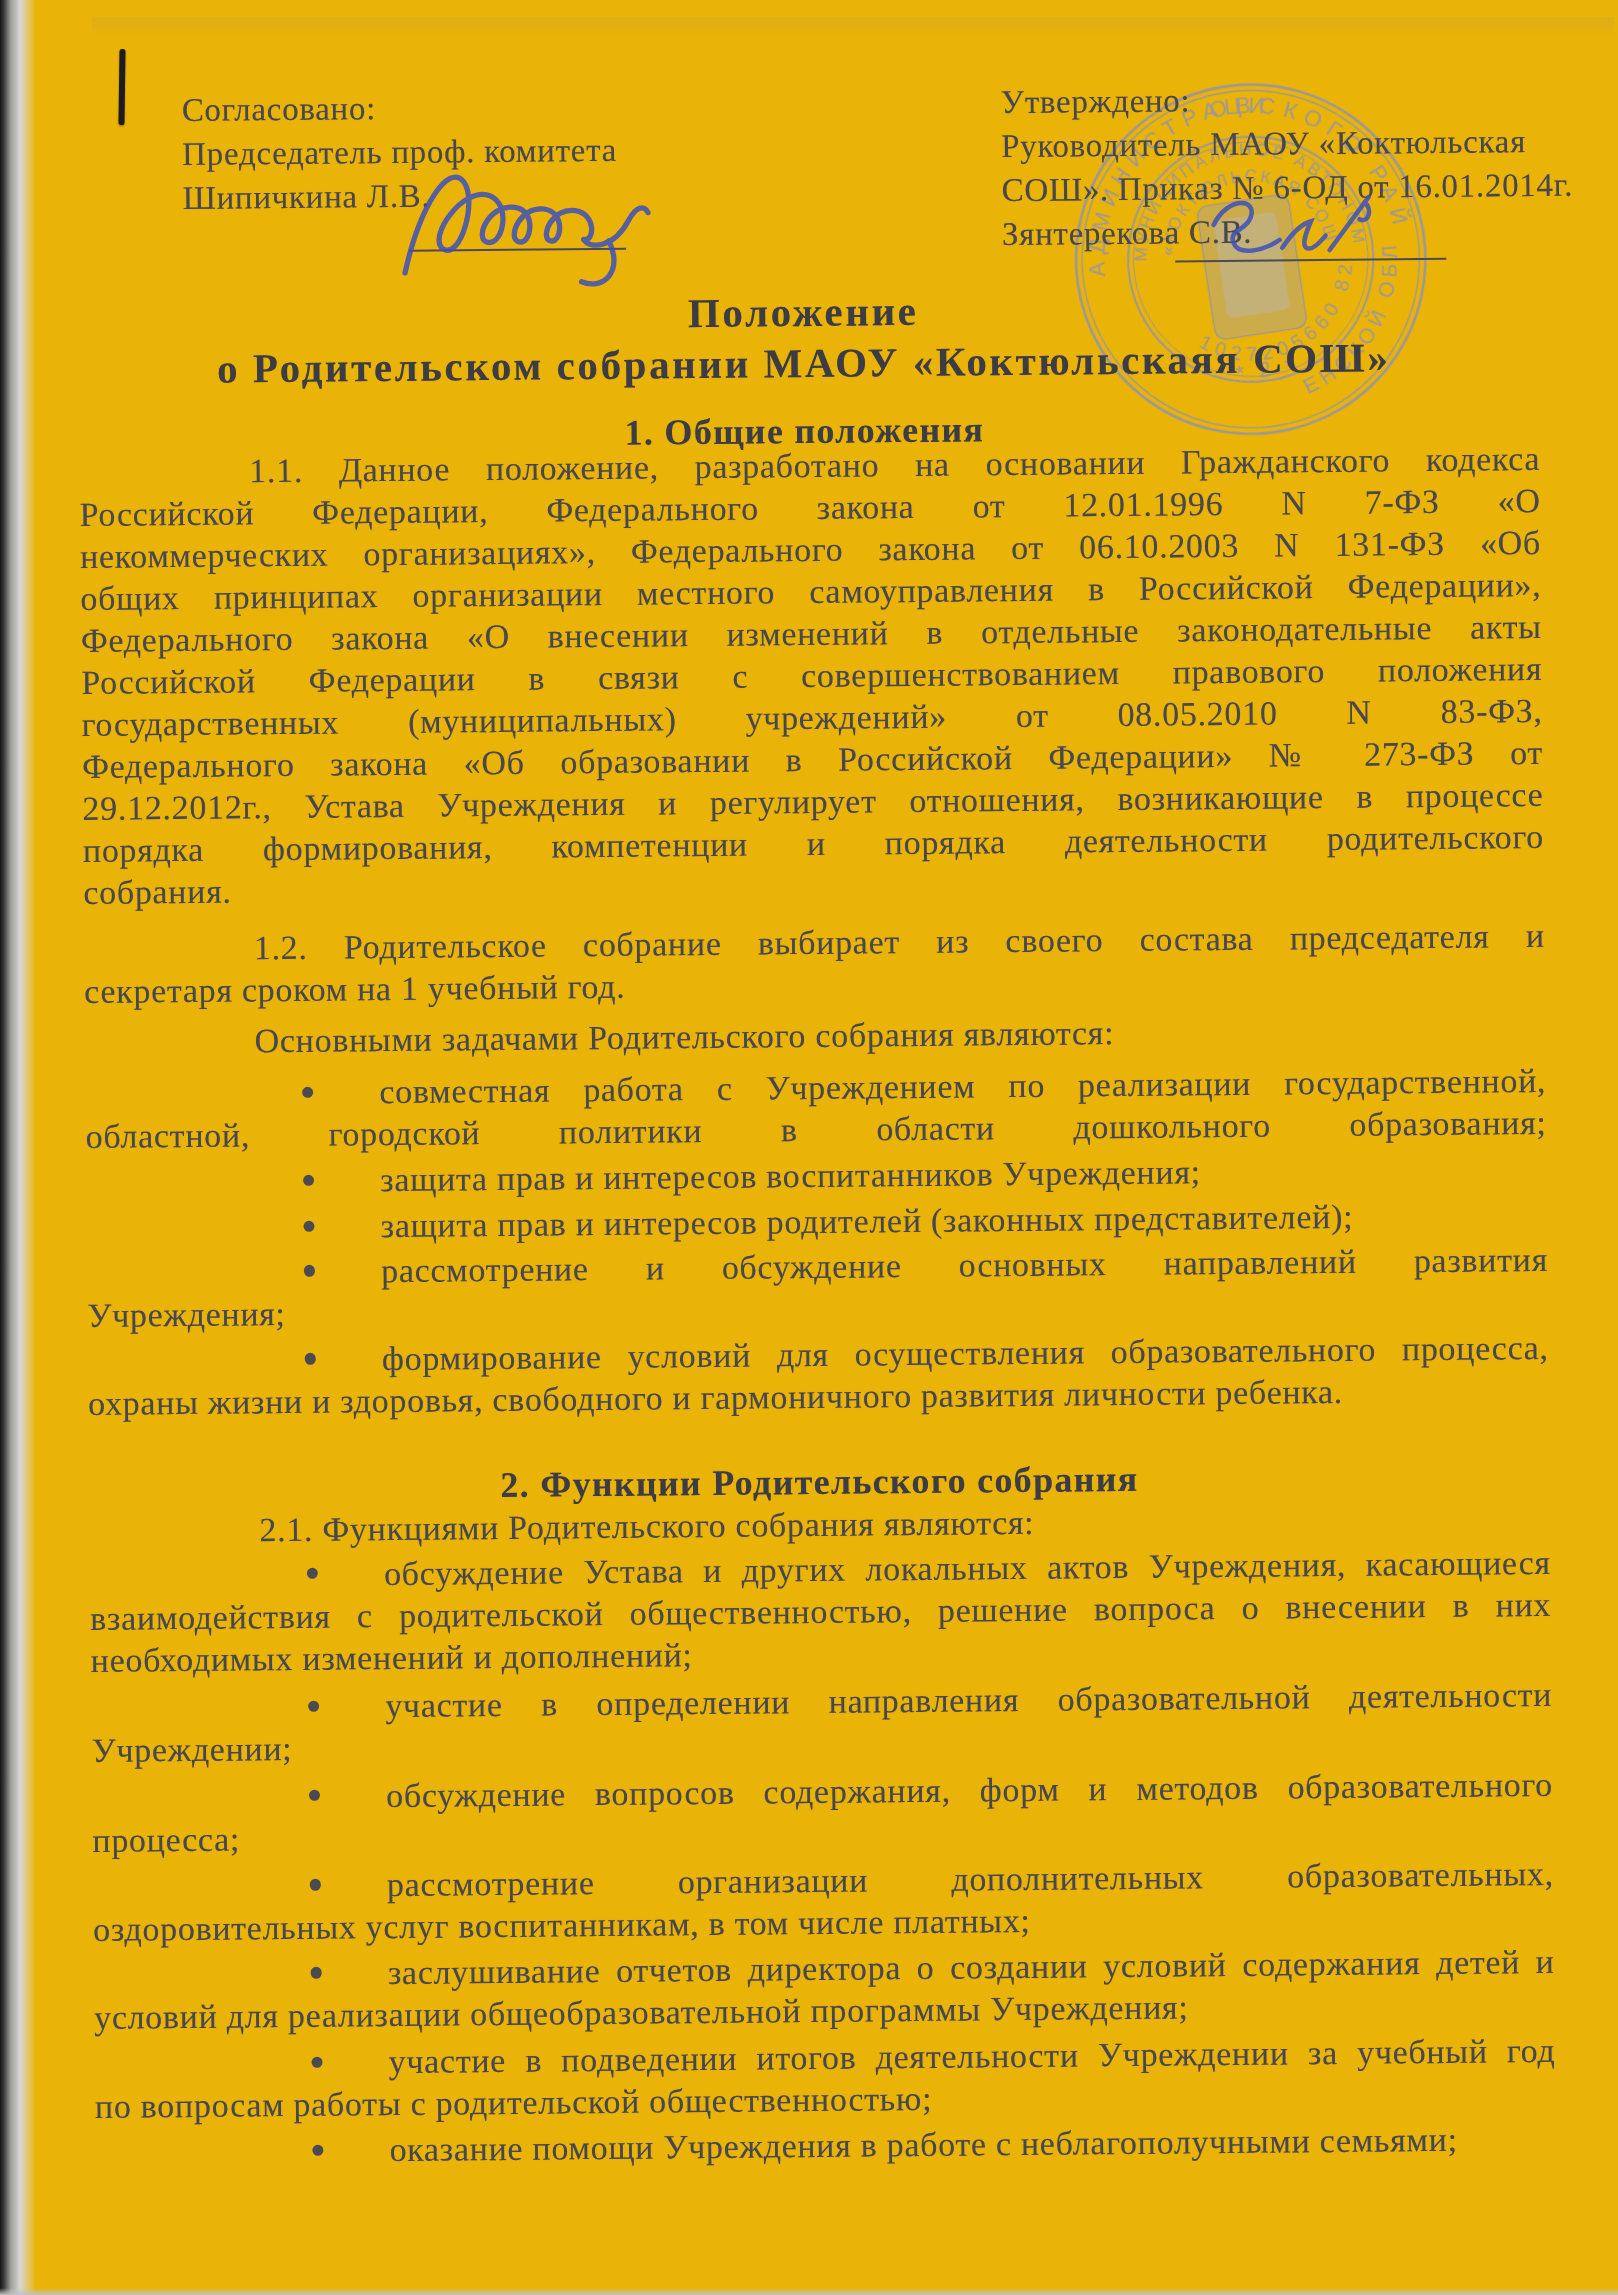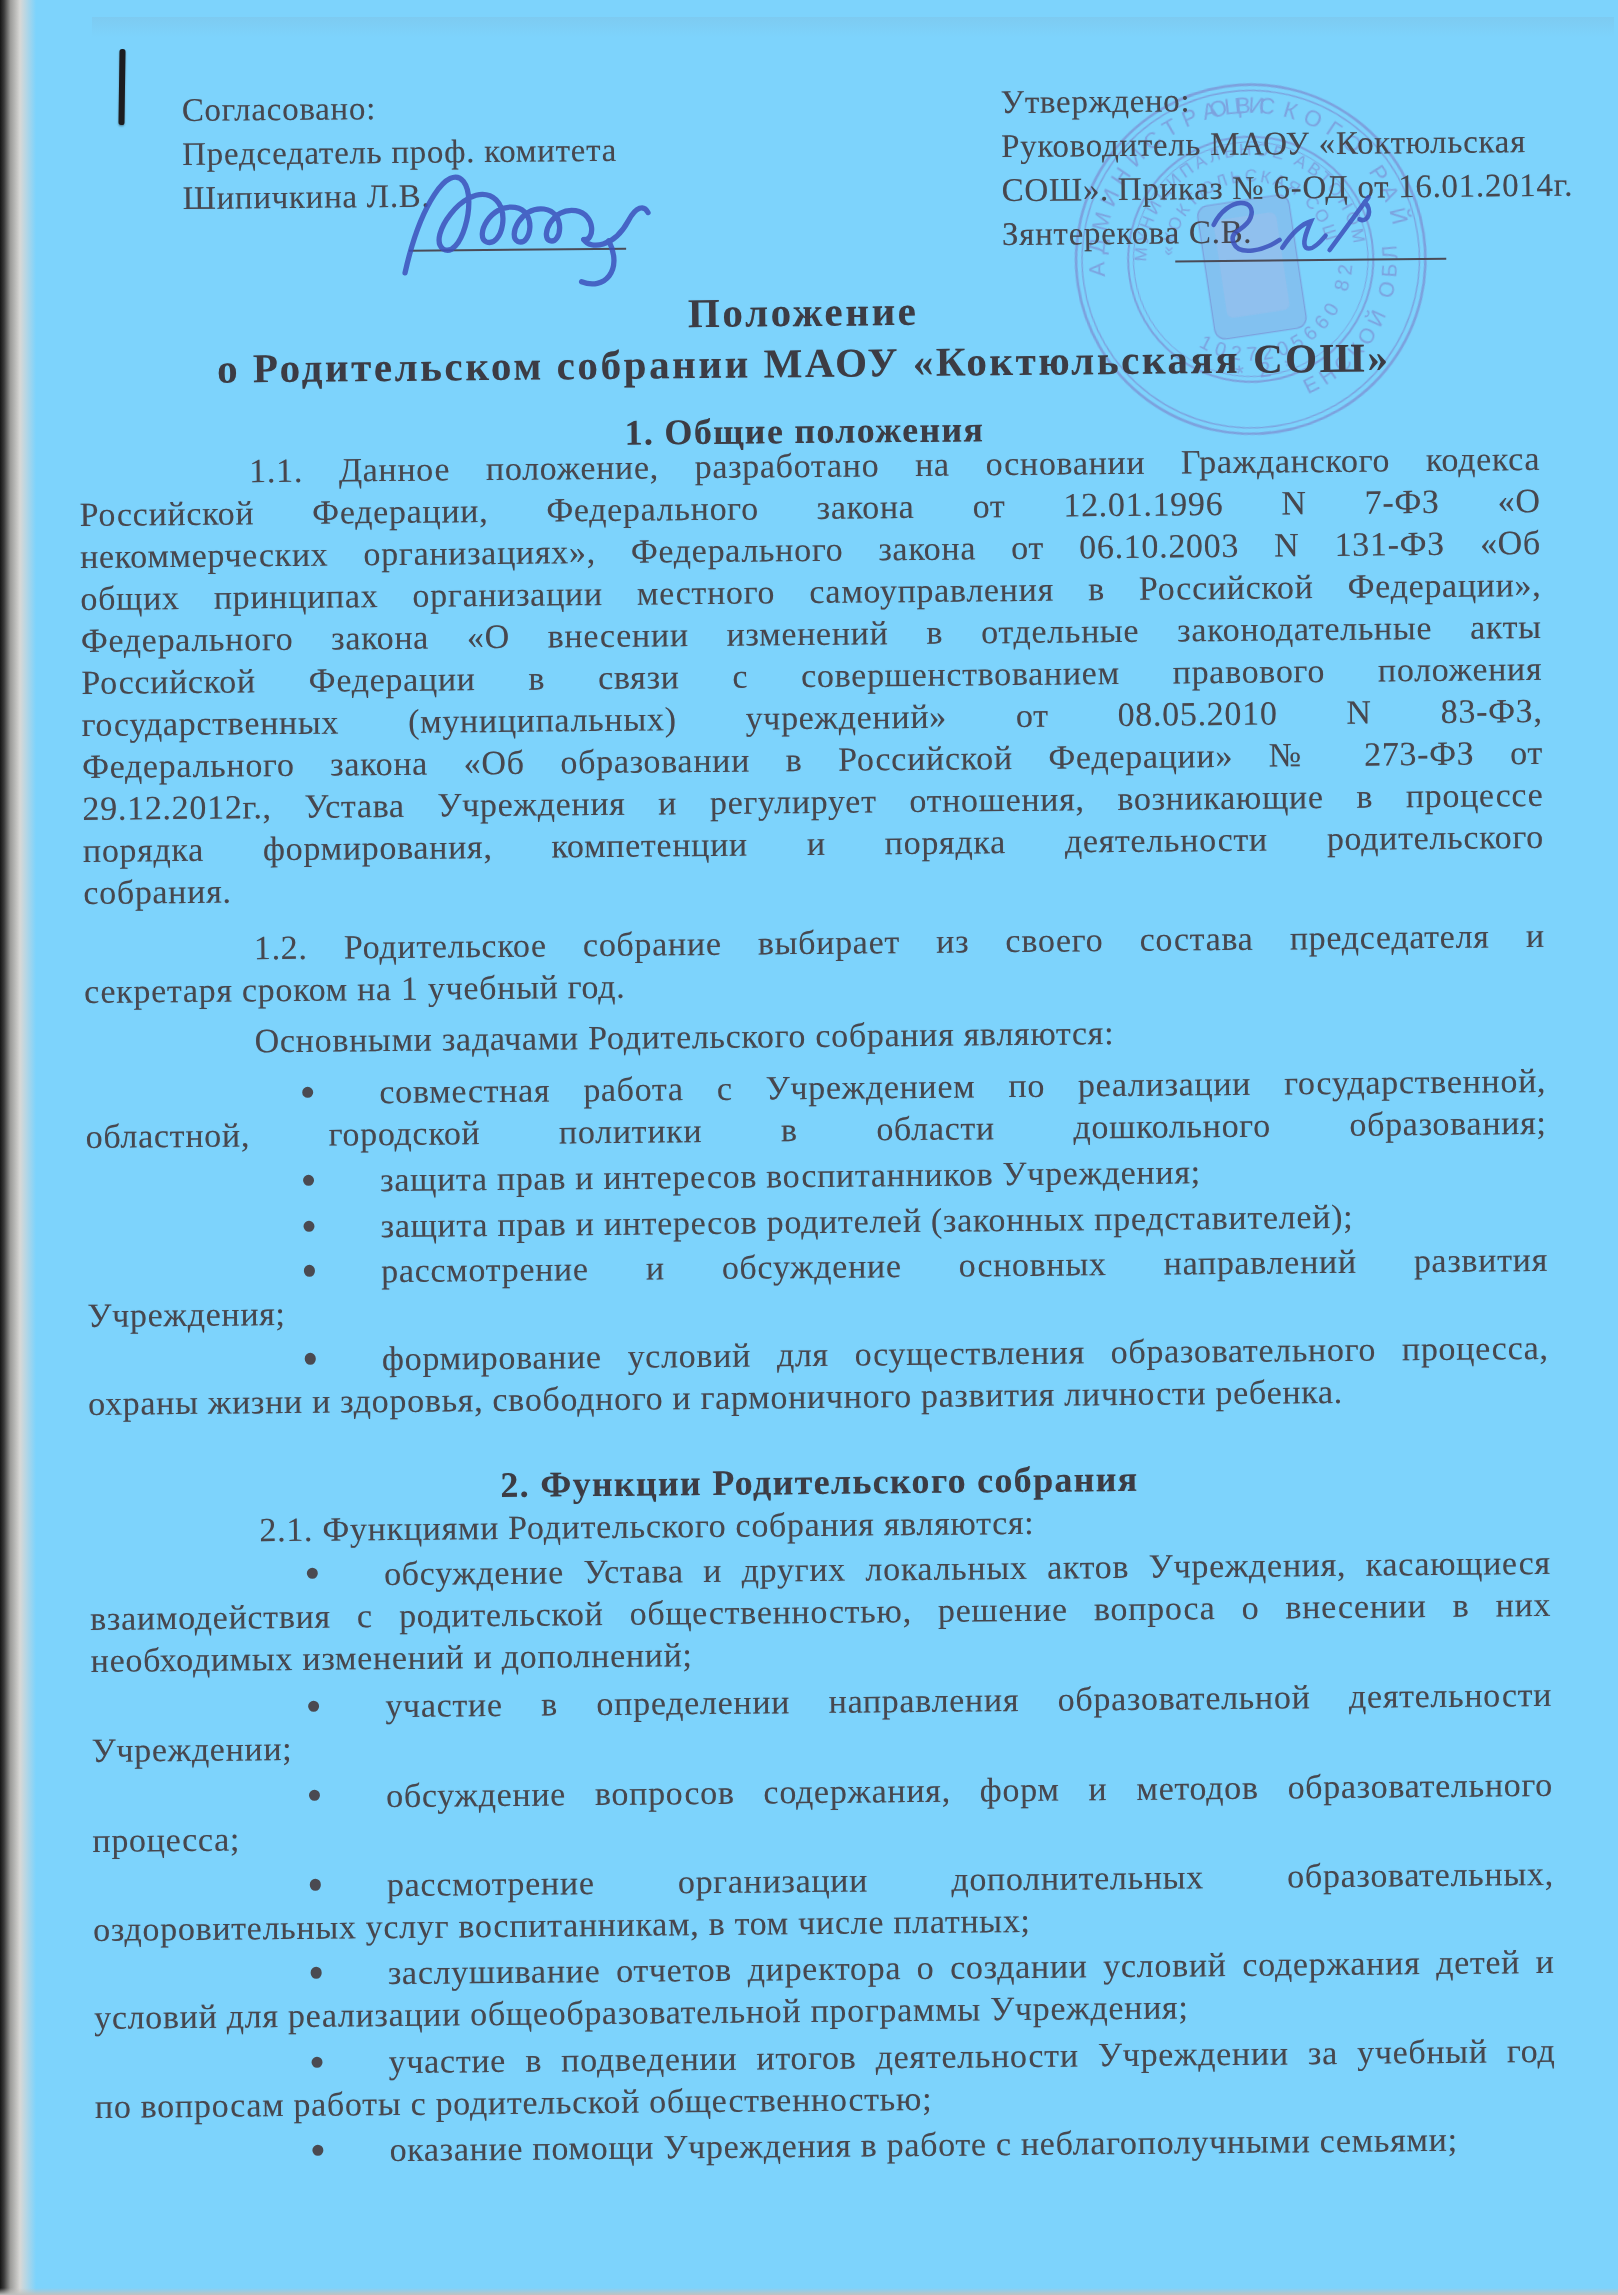--- a/index.html
+++ b/index.html
@@ -1,17 +1,17 @@
 <!DOCTYPE html>
 <html style="font-size:10.5px"><head>
 <meta charset="utf-8">
 <style>
   html,body{margin:0;padding:0;}
   body{width:1619px;height:2295px;background:#e9e9e7;}
-  .page{position:relative;width:1619px;height:2295px;background:#7dd3fc;overflow:hidden;
+  .page{position:relative;width:1619px;height:2295px;background:#eab308;overflow:hidden;
         font-family:"Liberation Serif",serif;color:#47474e;}
   
   .edge-left{position:absolute;left:0;top:0;width:36px;height:100%;
     background:linear-gradient(90deg,#151515 0px,#3c3c3c 4px,#9c9c9a 10.5px,#d8d8d6 20px,rgba(248,248,245,0) 36px);}
   .edge-bottom{position:absolute;left:0;bottom:0;width:100%;height:6.6px;
     background:linear-gradient(0deg,#c2c2c0,rgba(248,248,245,0));}
   .scan-band{position:absolute;top:17px;left:92px;width:1522px;height:20px;
     background:linear-gradient(180deg,rgba(130,130,145,0.10),rgba(130,130,145,0));}
   .staple{position:absolute;left:119px;top:49px;width:6px;height:76px;background:#1d1d20;
     border-radius:2.6px;transform:rotate(0.8deg);box-shadow:0 1.3px 2px rgba(0,0,0,.35);}

